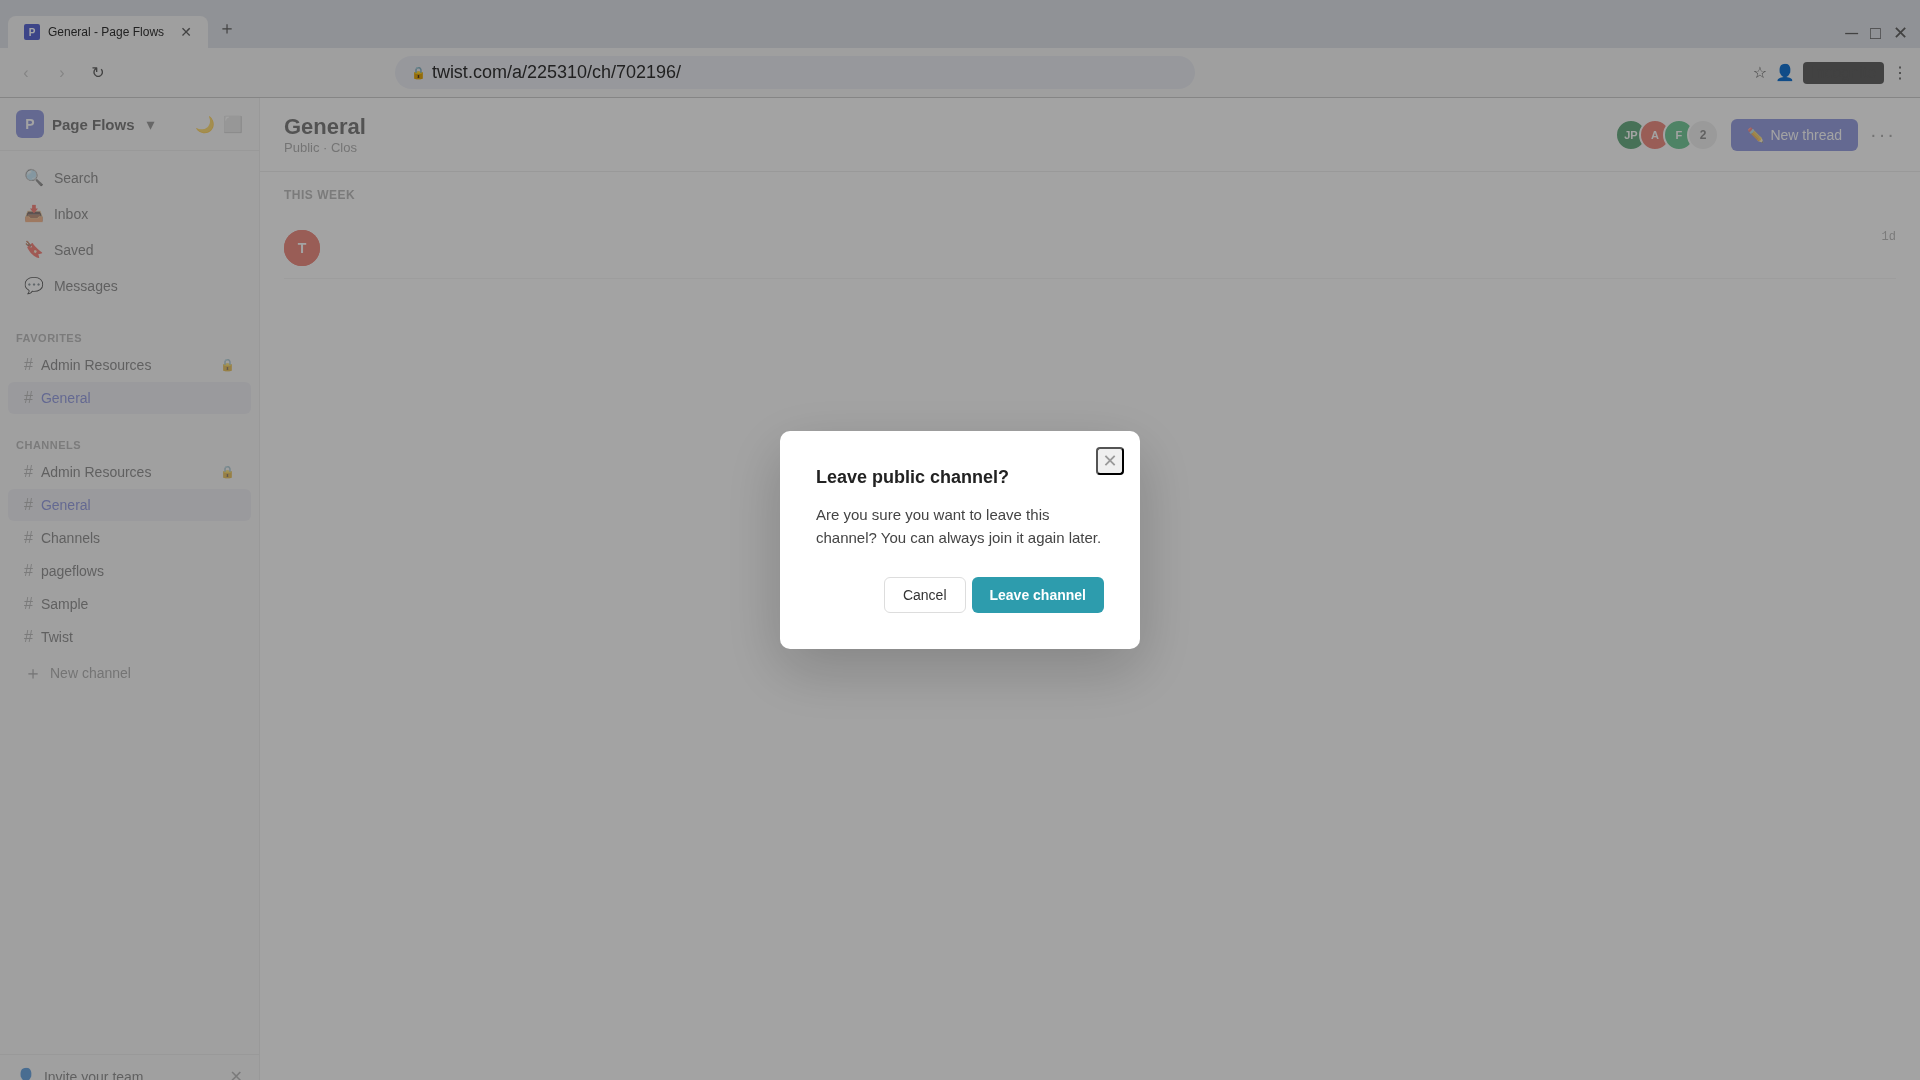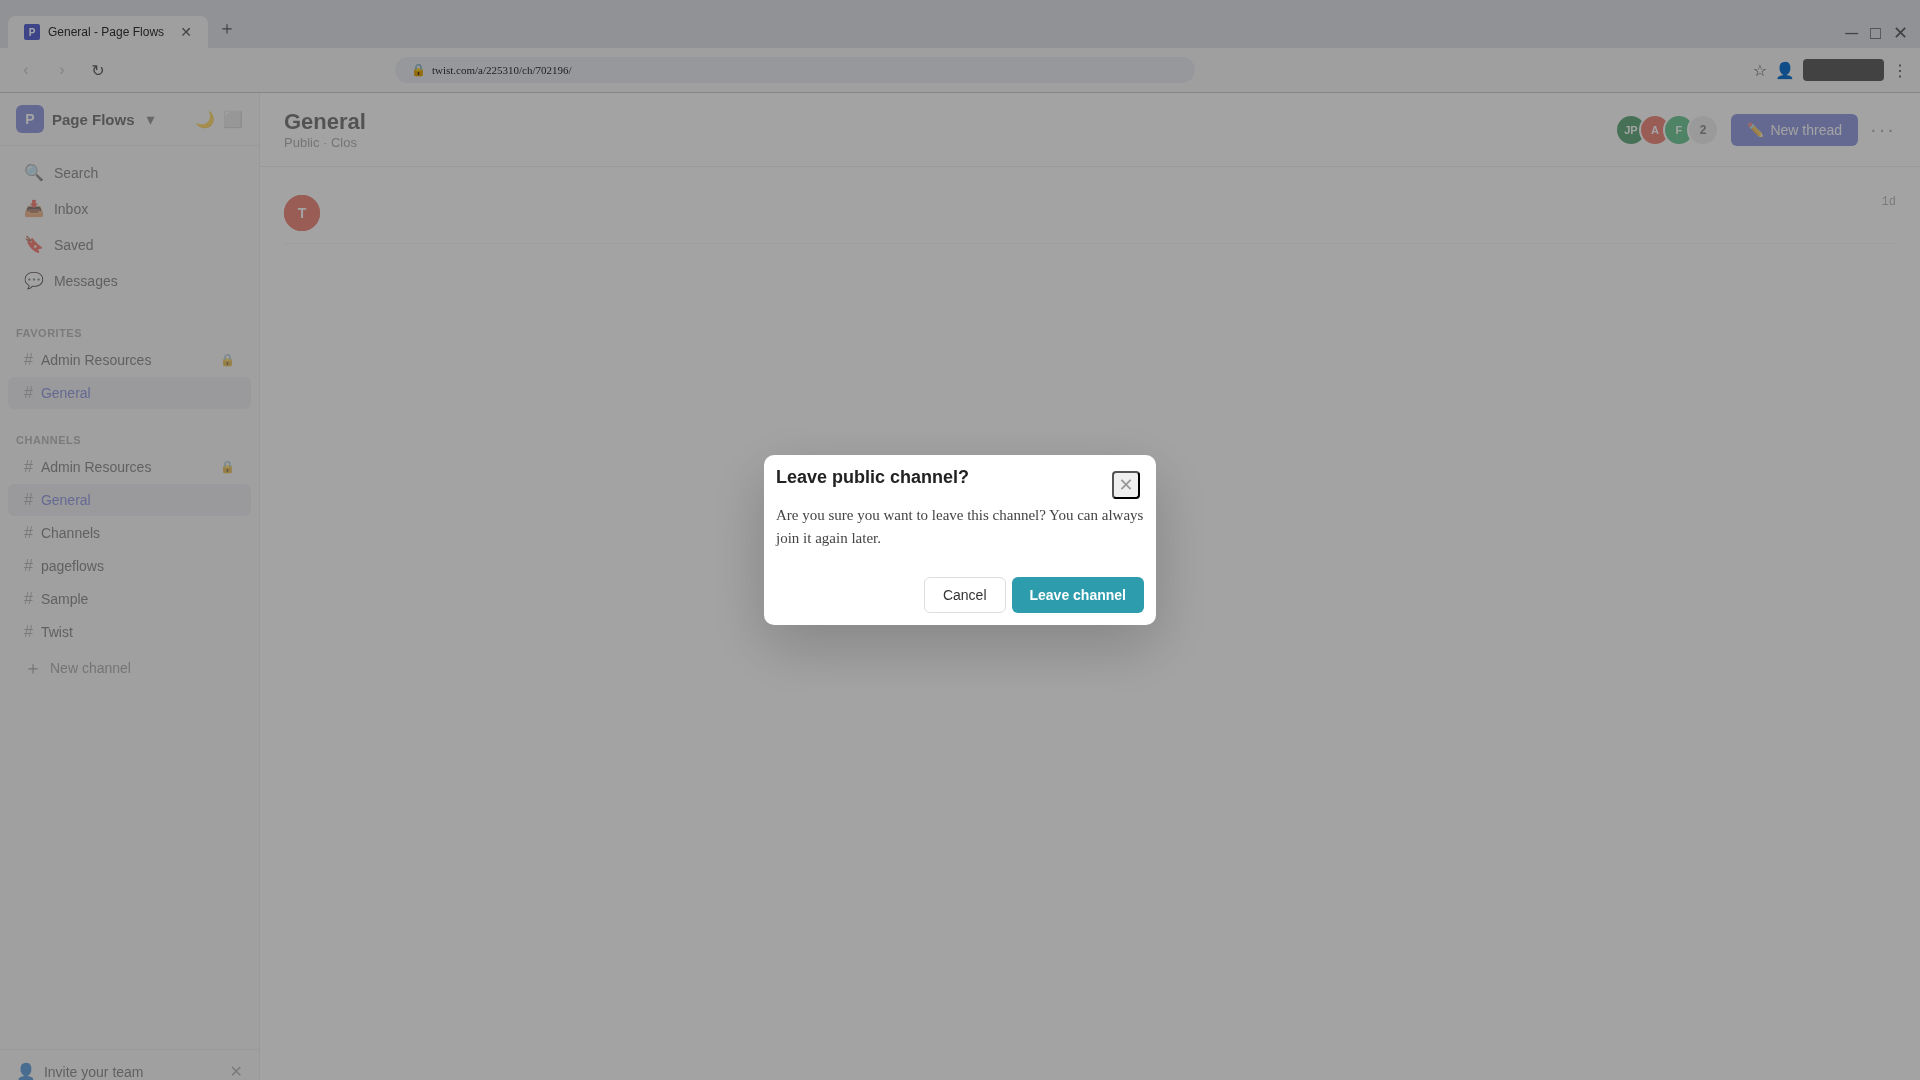--- a/index.html
+++ b/index.html
@@ -15,21 +15,21 @@
     .browser-new-tab { padding: 8px; color: #666; cursor: pointer; font-size: 18px; }
     .browser-tab-spacer { flex: 1; }
     .browser-tab-controls { display: flex; align-items: center; gap: 4px; padding: 0 8px; }
     .browser-tab-controls span { font-size: 18px; color: #666; cursor: pointer; padding: 4px; }
 
     .browser-address-bar { background: #f5f5f5; padding: 8px 12px; display: flex; align-items: center; gap: 8px; border-bottom: 1px solid #ccc; }
     .browser-nav-btn { width: 28px; height: 28px; display: flex; align-items: center; justify-content: center; color: #666; cursor: pointer; font-size: 16px; border-radius: 50%; }
     .browser-nav-btn.disabled { color: #ccc; cursor: default; }
     .address-input { flex: 1; background: #e8eaf0; border: none; border-radius: 20px; padding: 6px 16px; font-size: 13px; color: #333; display: flex; align-items: center; gap: 6px; max-width: 800px; margin: 0 auto; }
     .address-input .lock-icon { color: #666; font-size: 12px; }
-    .address-text { color: #333; font-size: 11px; font-family: Liberation Serif, serif; }
+    .address-text { color: #333; font-size: 18px; }
     .browser-actions { display: flex; align-items: center; gap: 8px; margin-left: auto; }
     .browser-actions span { color: #666; cursor: pointer; font-size: 16px; }
     .incognito-badge { background: #666; color: white; padding: 2px 8px; border-radius: 4px; font-size: 12px; }
 
     
     .app-container { display: flex; width: 100%; height: calc(1080px - 80px); }
 
     
     .sidebar { width: 260px; background: #f7f7f8; border-right: 1px solid #e5e5e5; display: flex; flex-direction: column; flex-shrink: 0; height: 100%; }
     .sidebar-header { padding: 12px 16px; display: flex; align-items: center; gap: 8px; border-bottom: 1px solid #e5e5e5; }
@@ -74,24 +74,24 @@
     .channel-content { padding: 16px 24px; flex: 1; overflow-y: auto; }
     .week-divider { font-size: 12px; font-weight: 600; color: #999; text-transform: uppercase; letter-spacing: 0.5px; margin-bottom: 16px; }
     .thread-item { display: flex; align-items: flex-start; gap: 12px; padding: 12px 0; border-bottom: 1px solid #f0f0f0; }
     .thread-avatar { width: 36px; height: 36px; border-radius: 50%; background: #e74c3c; display: flex; align-items: center; justify-content: center; flex-shrink: 0; }
     .thread-content { flex: 1; }
     .thread-preview { font-size: 14px; color: #555; line-height: 1.4; }
     .thread-time { font-size: 12px; color: #999; margin-left: auto; flex-shrink: 0; font-family: Liberation Mono, monospace; }
 
     
     .modal-backdrop { position: fixed; top: 0; left: 0; right: 0; bottom: 0; background: rgba(0,0,0,0.35); z-index: 200; display: flex; align-items: center; justify-content: center; }
-    .modal { background: white; border-radius: 10px; padding: 12px; width: 392px; box-shadow: 0 20px 60px rgba(0,0,0,0.2); position: relative; }
+    .modal { background: white; border-radius: 10px; padding: 36px; width: 360px; box-shadow: 0 20px 60px rgba(0,0,0,0.2); position: relative; }
     .modal-title { font-size: 18px; font-weight: 700; color: #222; margin-bottom: 16px; }
     .modal-close { position: absolute; top: 16px; right: 16px; cursor: pointer; color: #999; font-size: 18px; width: 28px; height: 28px; display: flex; align-items: center; justify-content: center; border-radius: 4px; }
-    .modal-body { font-size: 15px; color: #444; line-height: 1.5; margin-bottom: 28px; font-family: Liberation Serif, serif; }
+    .modal-body { font-size: 15px; color: #444; line-height: 1.5; margin-bottom: 28px; }
     .modal-actions { display: flex; justify-content: flex-end; gap: 6px; }
     .btn-cancel { background: white; border: 1px solid #ddd; color: #333; padding: 9px 18px; border-radius: 6px; font-size: 14px; cursor: pointer; font-weight: 500; }
     .btn-leave { background: #2d9cad; color: white; border: none; padding: 9px 18px; border-radius: 6px; font-size: 14px; cursor: pointer; font-weight: 600; }
 
     
     .app-container.dimmed .sidebar { opacity: 0.6; pointer-events: none; }
     .app-container.dimmed .main-content { opacity: 0.6; pointer-events: none; }
   </style>
 </head>
 <body>
@@ -228,20 +228,21 @@
         </div>
         <button class="new-thread-btn">
           <span>✏️</span>
           <span>New thread</span>
         </button>
         <span class="more-btn">···</span>
       </div>
     </div>
 
     <div class="channel-content">
+      <div class="week-divider">This Week</div>
       <div class="thread-item">
         <div class="thread-avatar">
           <svg width="36" height="36" viewBox="0 0 36 36">
               <circle cx="18" cy="18" r="18" fill="#e74c3c"></circle>
               <text x="18" y="23" text-anchor="middle" fill="white" font-size="14" font-weight="bold">T</text>
             </svg>
         </div>
         <div class="thread-time">1d</div>
       </div>
     </div>

